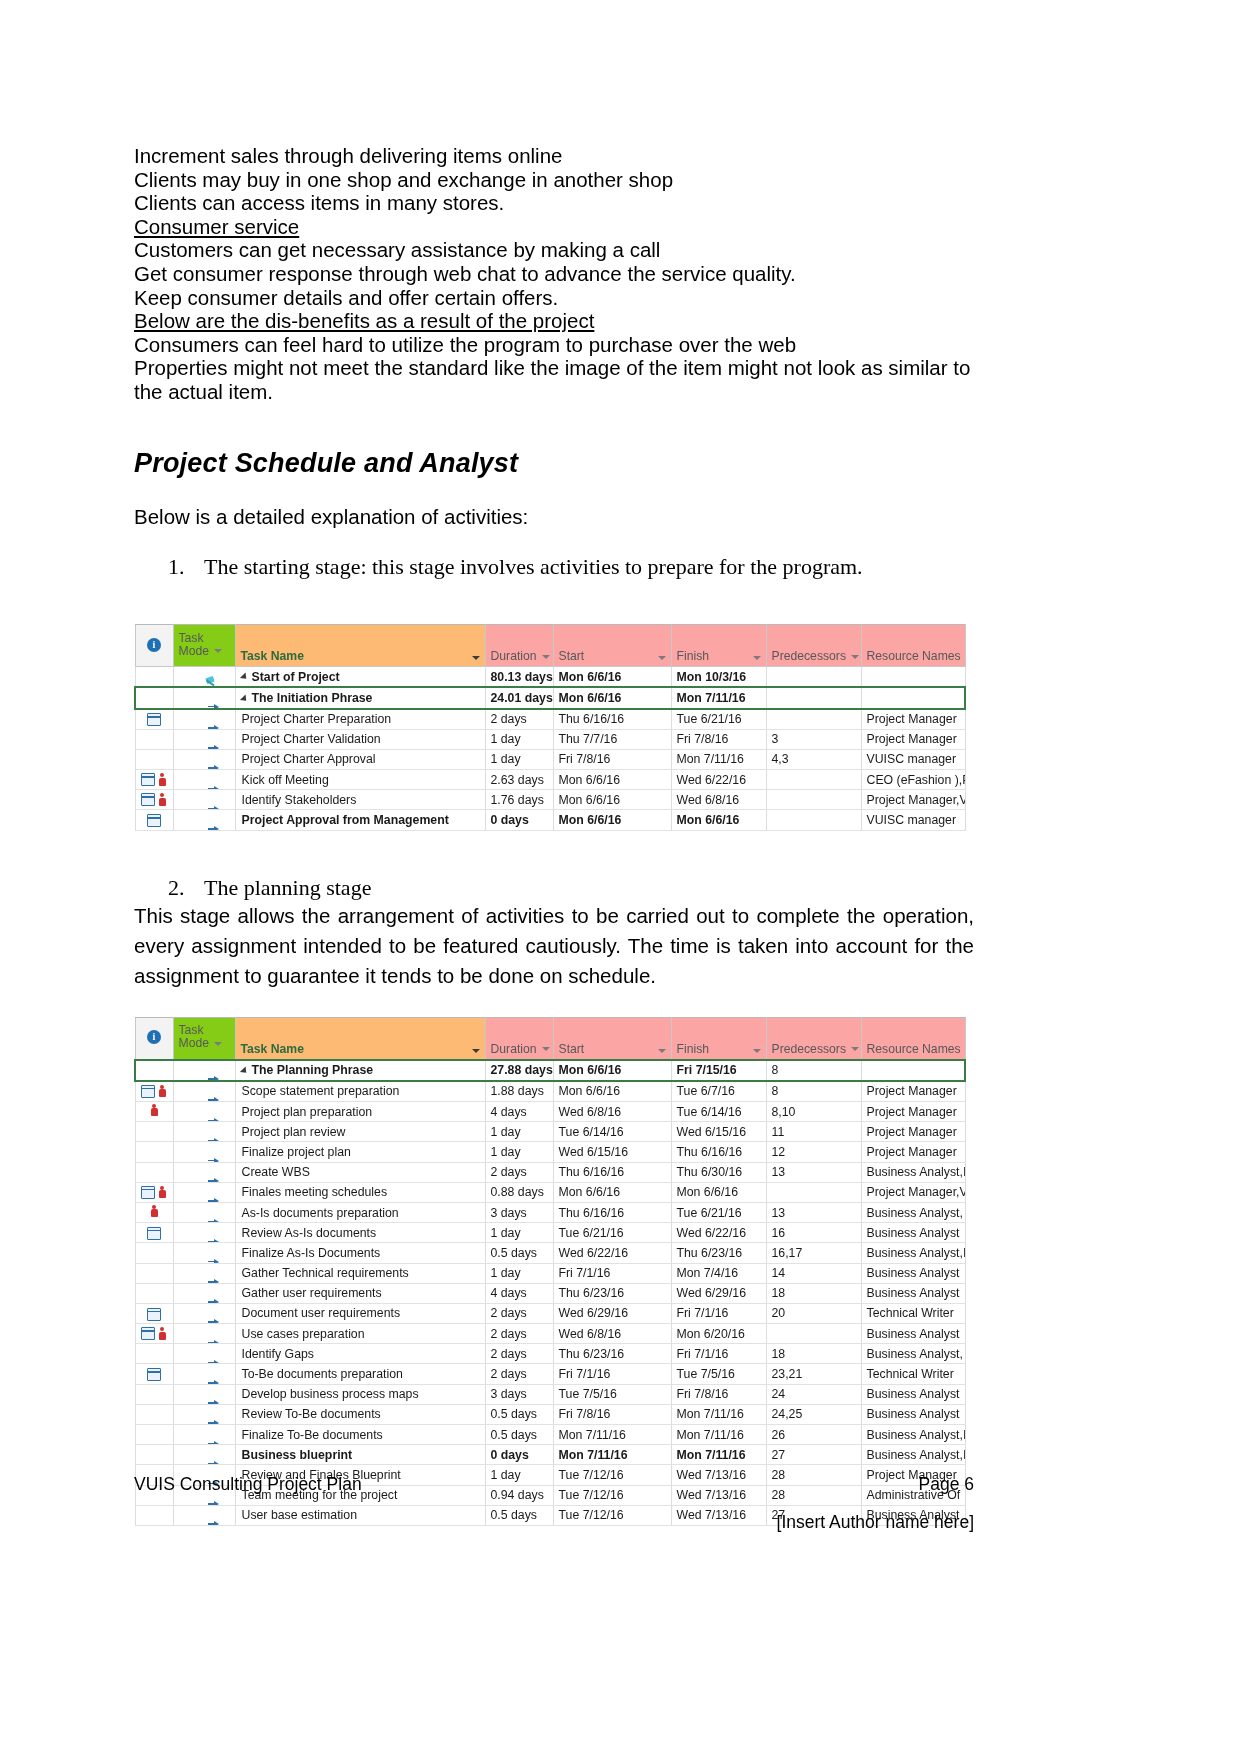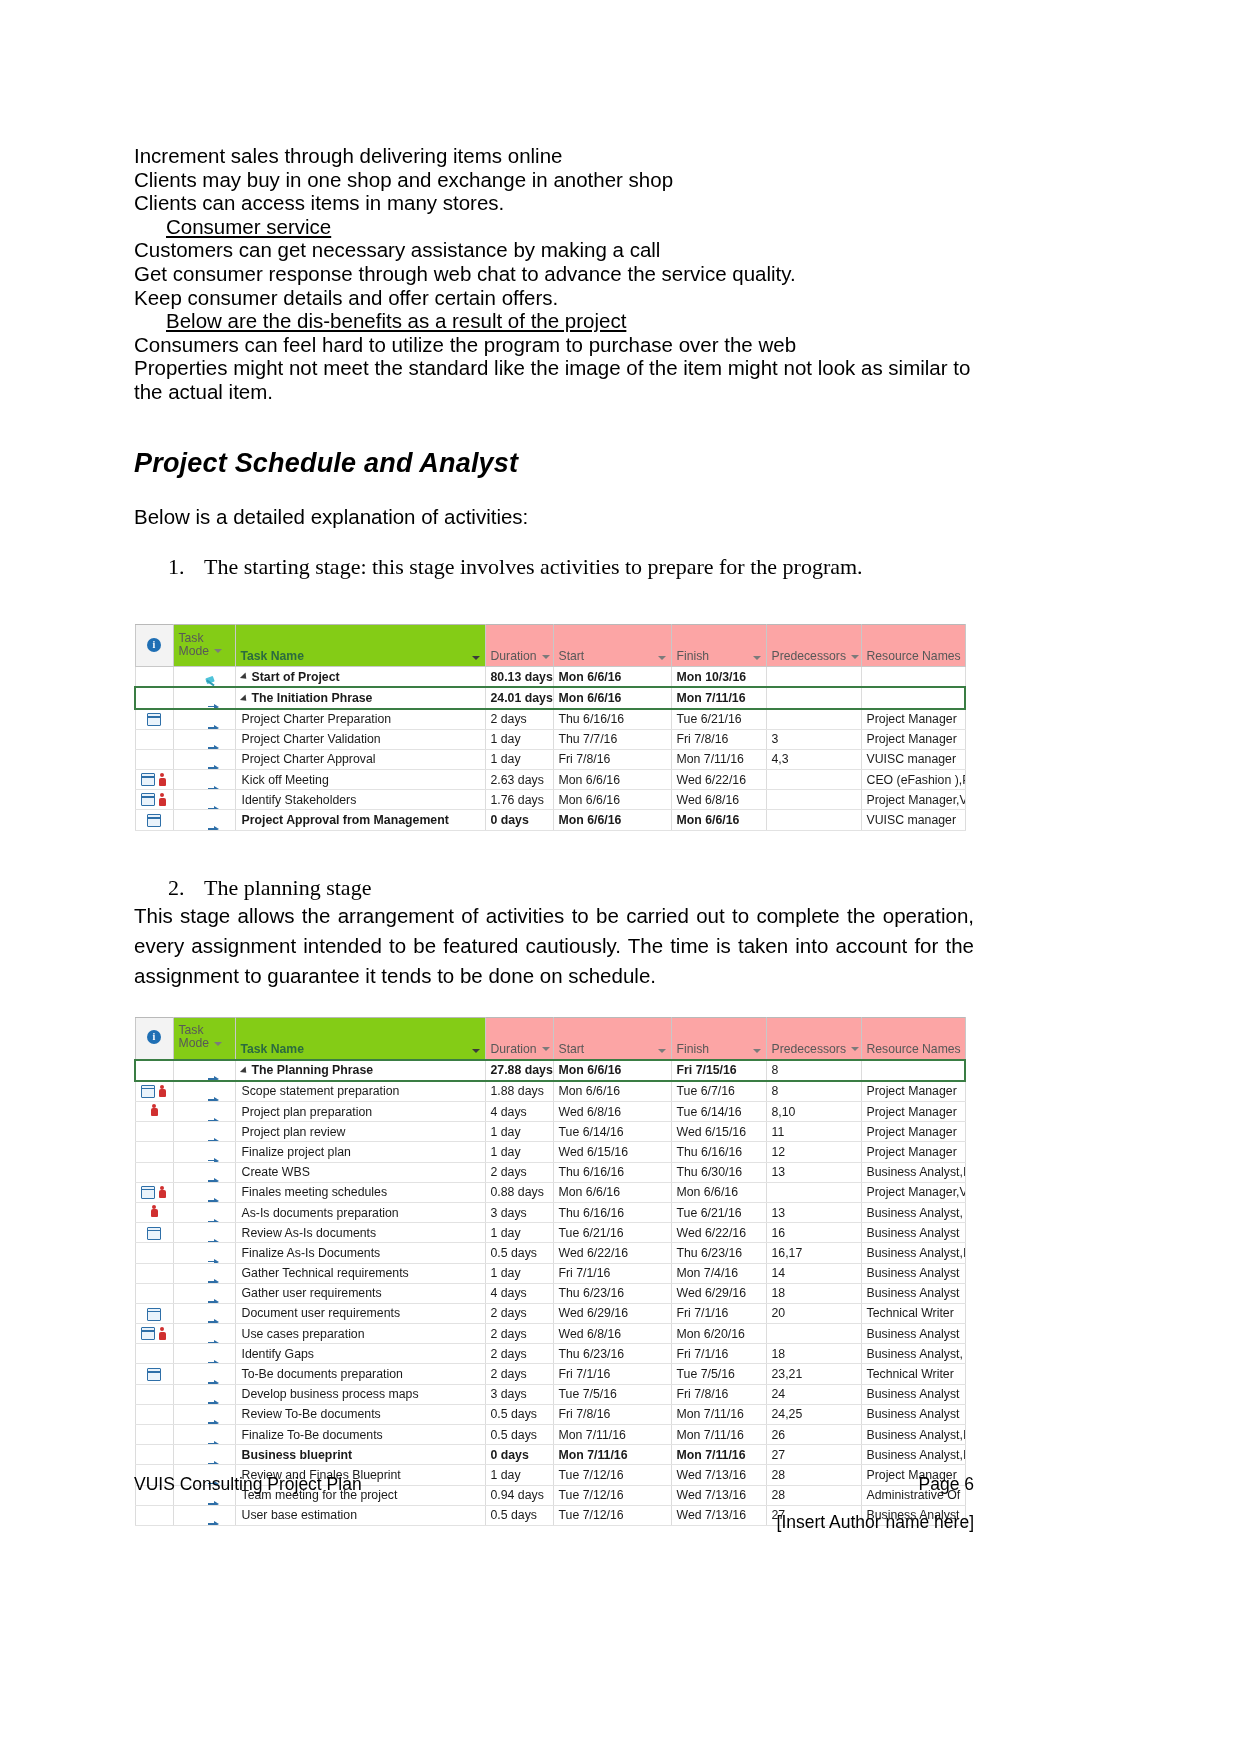--- a/index.html
+++ b/index.html
@@ -22,21 +22,21 @@
     left:134px; top:132px;
     width:840px;
   }
   
   .para{
     font-size:20.5px;
     line-height:23.6px;
     color:#000;
     margin:0;
   }
-  .para .u{ text-decoration:underline;margin-left:32px; }
+  .para .u{ text-decoration:underline; }
   .para-just{
     text-align:justify;
     font-size:20.5px;
     line-height:30px;
     margin:0;
   }
   h2.heading{
     font-family:"Liberation Sans", sans-serif;
     font-style:italic;
     font-weight:bold;
@@ -94,21 +94,21 @@
     font-weight:normal;
     font-size:12.2px;
     color:#585858;
     text-align:left;
     position:relative;
     white-space:nowrap;
   }
   .proj thead th.hdr-info{ background:#f3f3f3; text-align:center; vertical-align:middle;}
   .proj thead th.hdr-mode{ background:#84cc16; vertical-align:middle; line-height:13px; padding-bottom:2px;}
   .proj thead th.hdr-name{
-    background:#84cc16;
+    background:#fdba74;
     color:#2b6b3f;
     font-weight:bold;
     vertical-align:bottom;
   }
   .arrow{
     display:inline-block;
     width:0;height:0;
     border-left:4px solid transparent;
     border-right:4px solid transparent;
     border-top:4px solid #7b7b7b;

